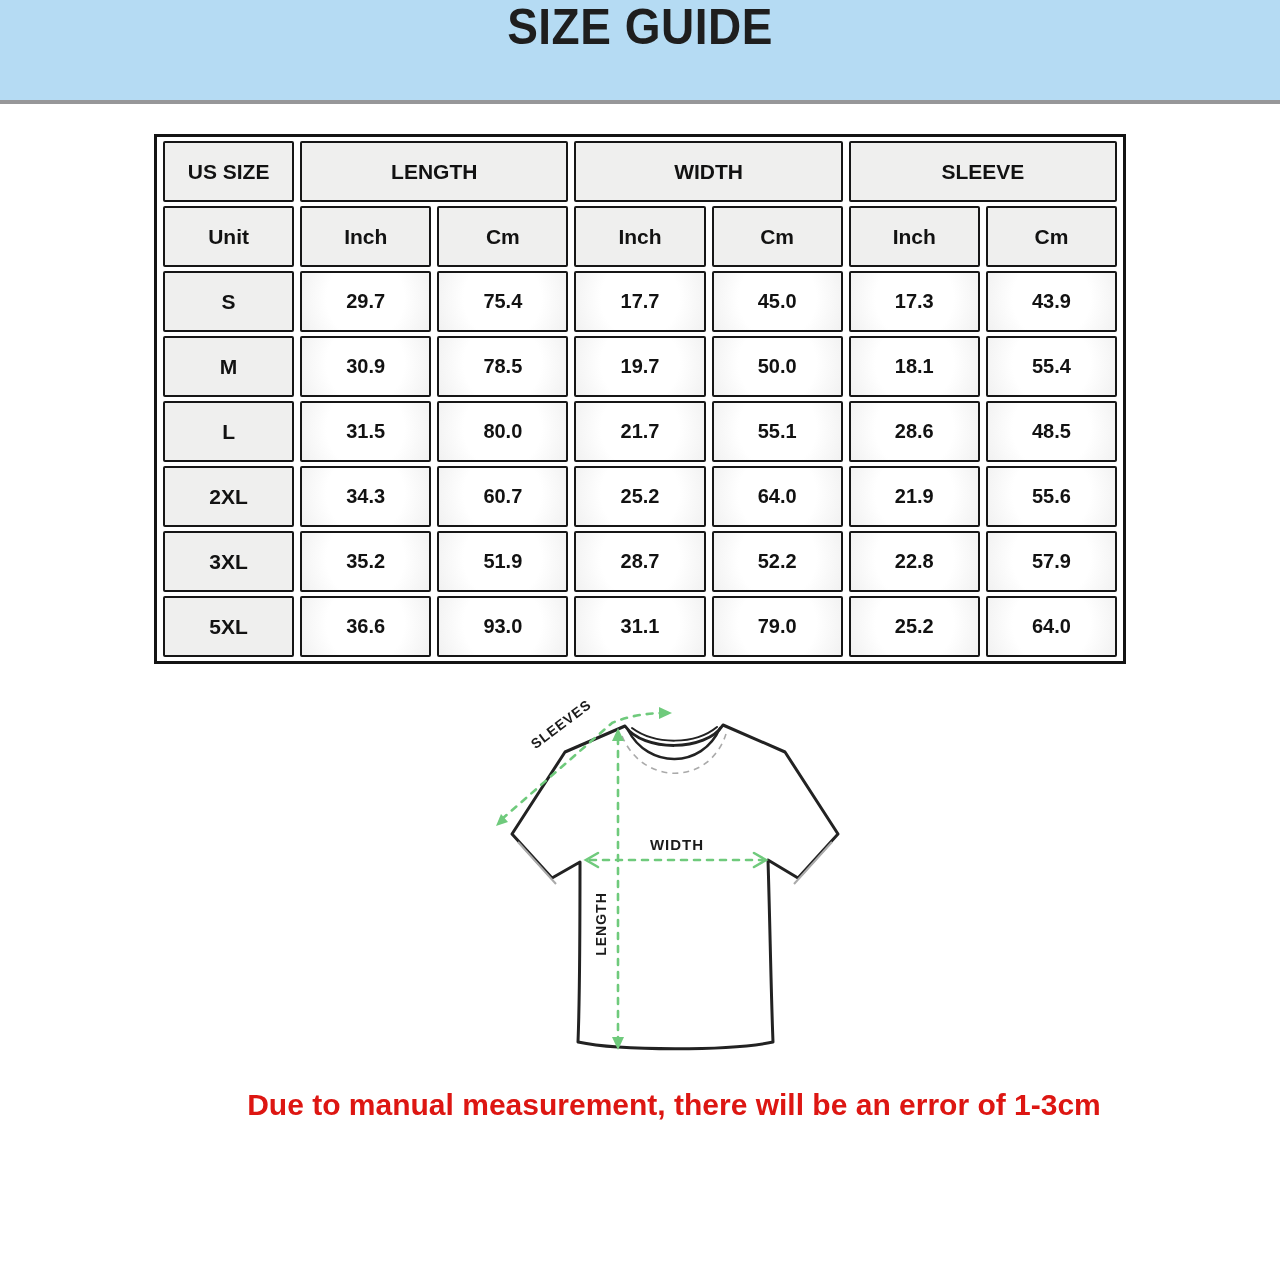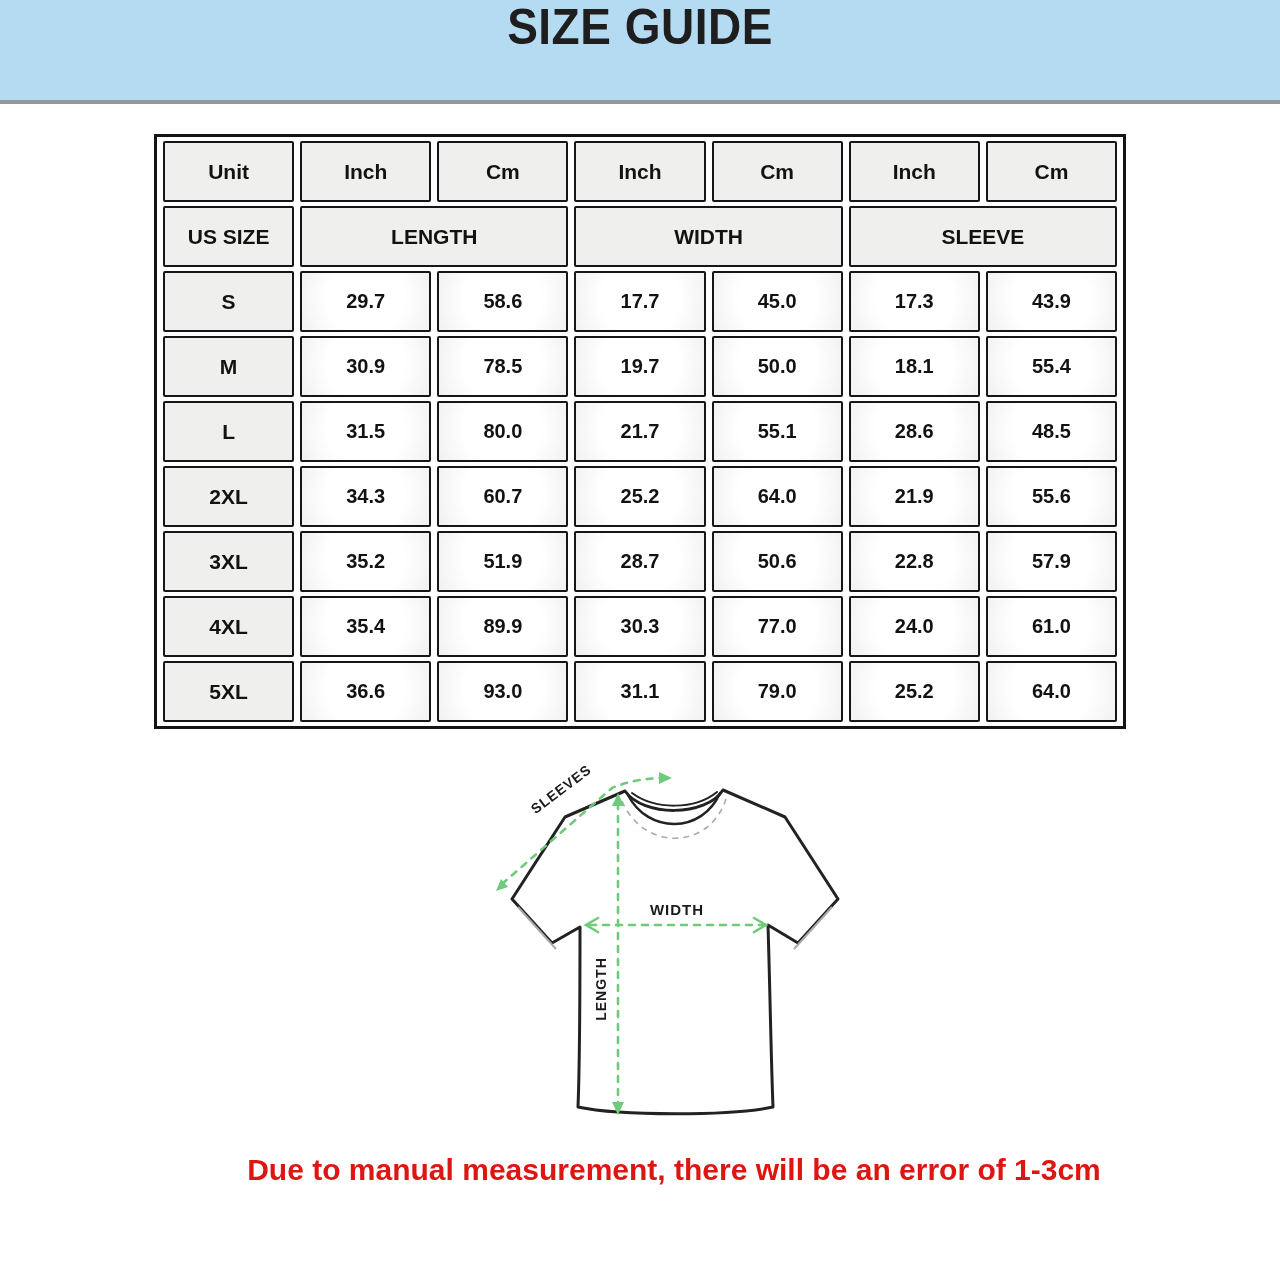--- a/index.html
+++ b/index.html
@@ -106,40 +106,40 @@
       <col>
         <col>
         <col>
         <col>
         <col>
         <col>
         <col>
     </colgroup>
     <thead>
       <tr>
+        <th>US SIZE</th>
+        <th colspan="2">LENGTH</th>
+        <th colspan="2">WIDTH</th>
+        <th colspan="2">SLEEVE</th>
+      </tr>
+      <tr>
         <th>Unit</th>
         <th>Inch</th>
         <th>Cm</th>
         <th>Inch</th>
         <th>Cm</th>
         <th>Inch</th>
         <th>Cm</th>
       </tr>
-      <tr>
-        <th>US SIZE</th>
-        <th colspan="2">LENGTH</th>
-        <th colspan="2">WIDTH</th>
-        <th colspan="2">SLEEVE</th>
-      </tr>
     </thead>
     <tbody>
       <tr>
         <th>S</th>
         <td>29.7</td>
-        <td>58.6</td>
+        <td>75.4</td>
         <td>17.7</td>
         <td>45.0</td>
         <td>17.3</td>
         <td>43.9</td>
       </tr>
       <tr>
         <th>M</th>
         <td>30.9</td>
         <td>78.5</td>
         <td>19.7</td>
@@ -163,32 +163,23 @@
         <td>25.2</td>
         <td>64.0</td>
         <td>21.9</td>
         <td>55.6</td>
       </tr>
       <tr>
         <th>3XL</th>
         <td>35.2</td>
         <td>51.9</td>
         <td>28.7</td>
-        <td>50.6</td>
+        <td>52.2</td>
         <td>22.8</td>
         <td>57.9</td>
-      </tr>
-      <tr>
-        <th>4XL</th>
-        <td>35.4</td>
-        <td>89.9</td>
-        <td>30.3</td>
-        <td>77.0</td>
-        <td>24.0</td>
-        <td>61.0</td>
       </tr>
       <tr>
         <th>5XL</th>
         <td>36.6</td>
         <td>93.0</td>
         <td>31.1</td>
         <td>79.0</td>
         <td>25.2</td>
         <td>64.0</td>
       </tr>

